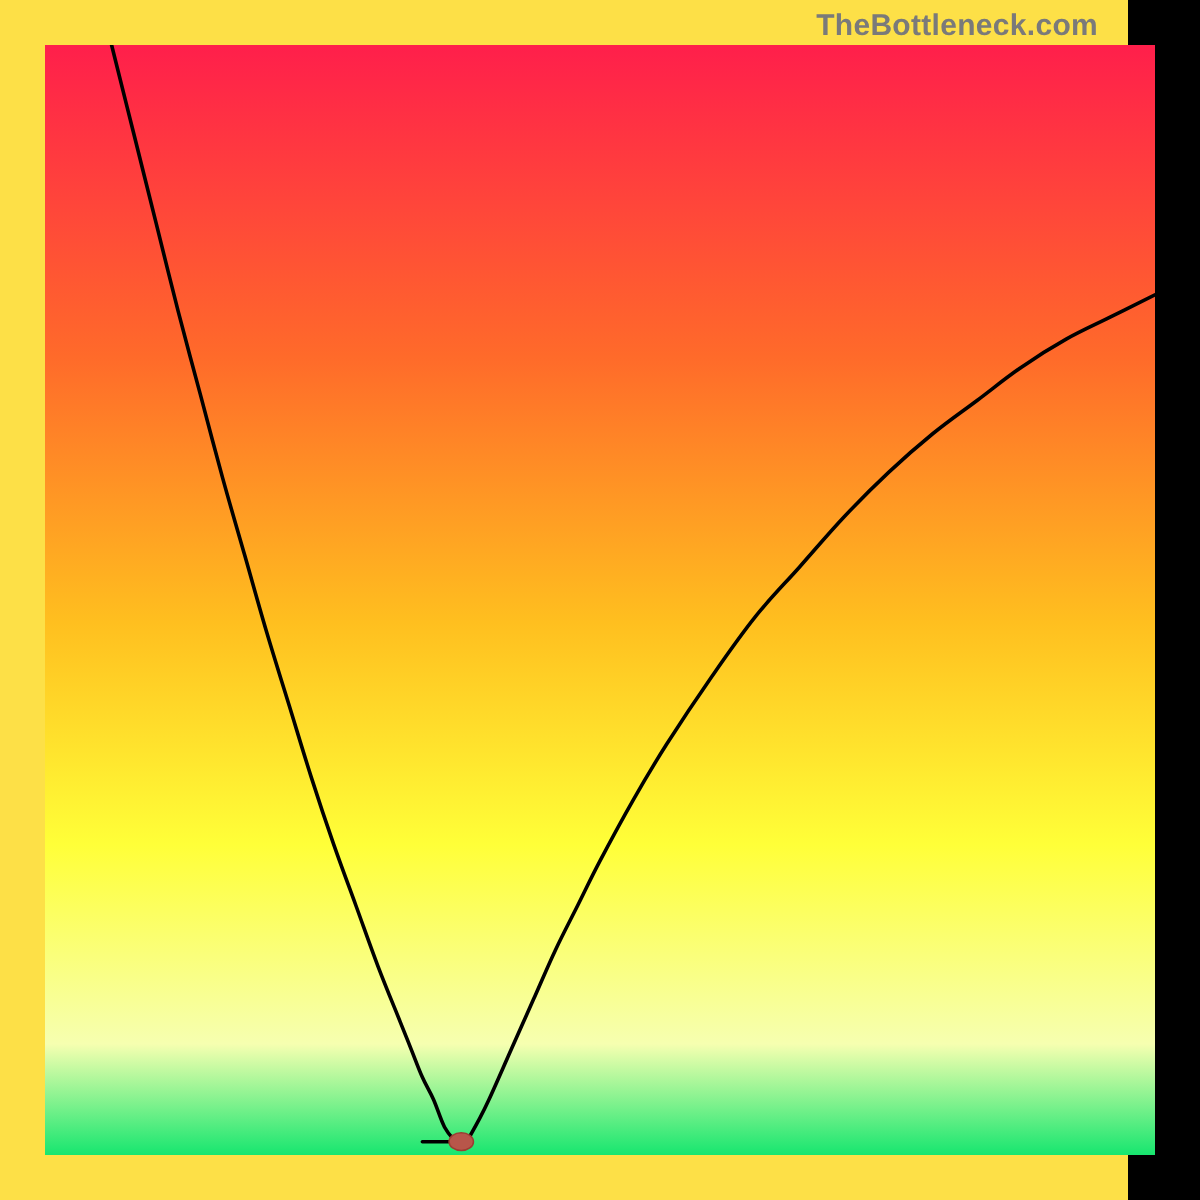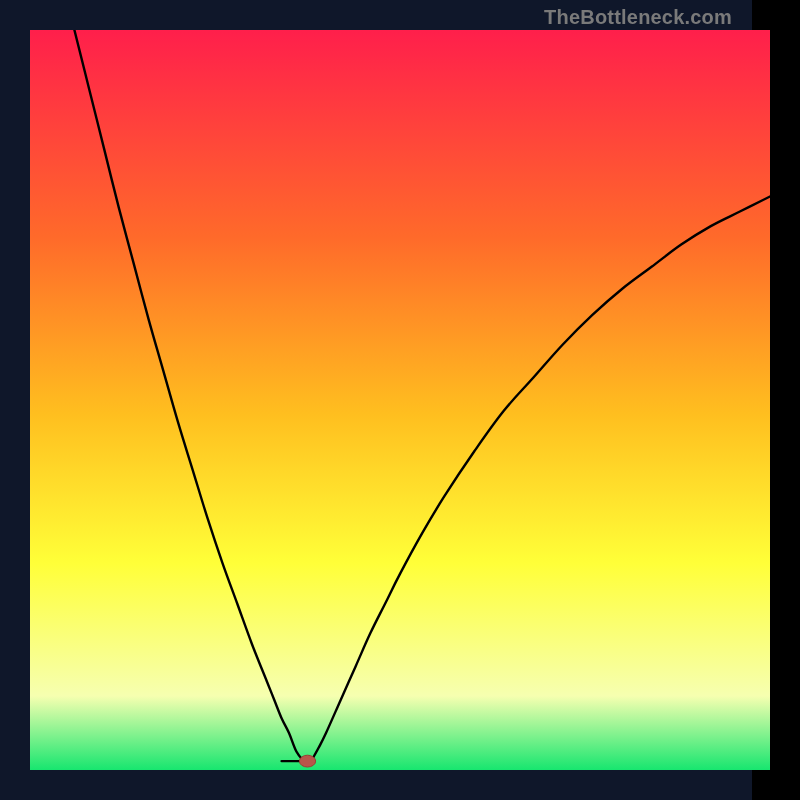--- a/index.html
+++ b/index.html
@@ -10,21 +10,21 @@
     background: #000;
     overflow: hidden;
     font-family: Arial, Helvetica, sans-serif;
   }
   .frame {
     position: absolute;
     left: 0;
     top: 0;
     width: 752px;
     height: 800px;
-    background: #0f172a;
+    background: #fde047;
   }
   .plot-area {
     position: absolute;
     left: 30px;
     top: 30px;
     width: 740px;
     height: 740px;
     overflow: hidden;
   }
   .watermark {

